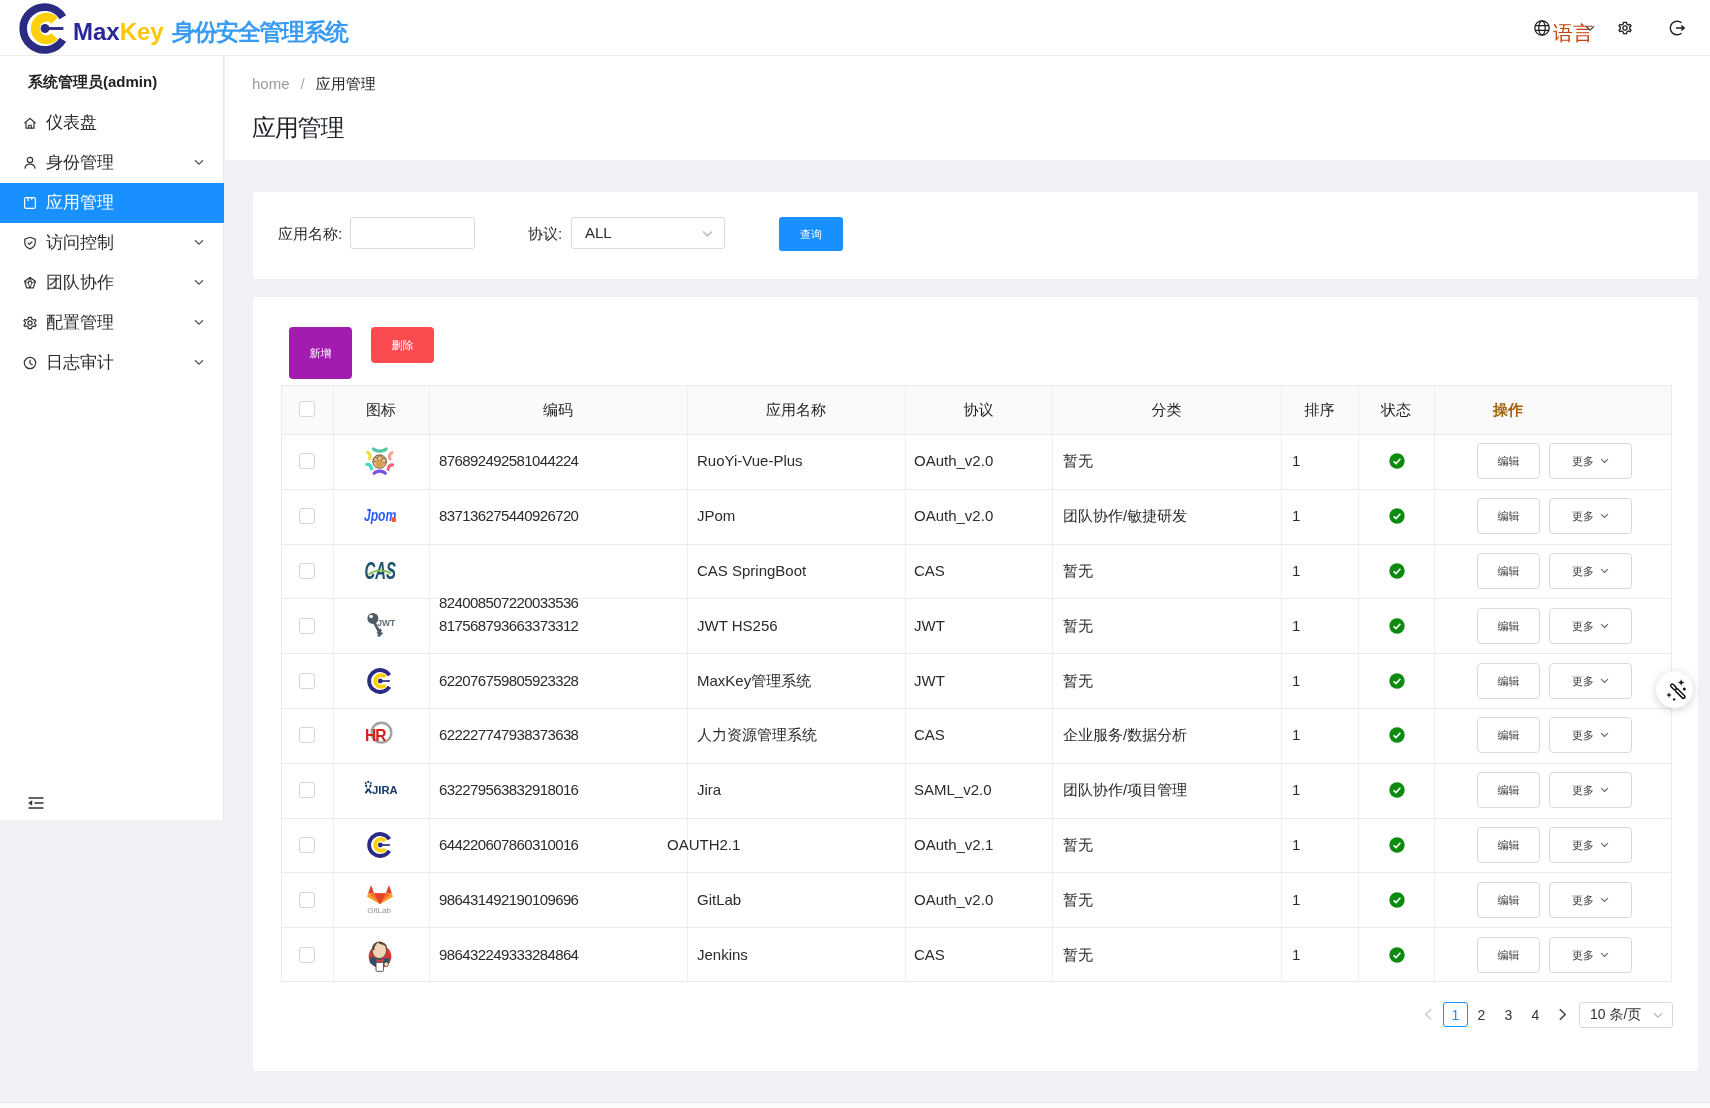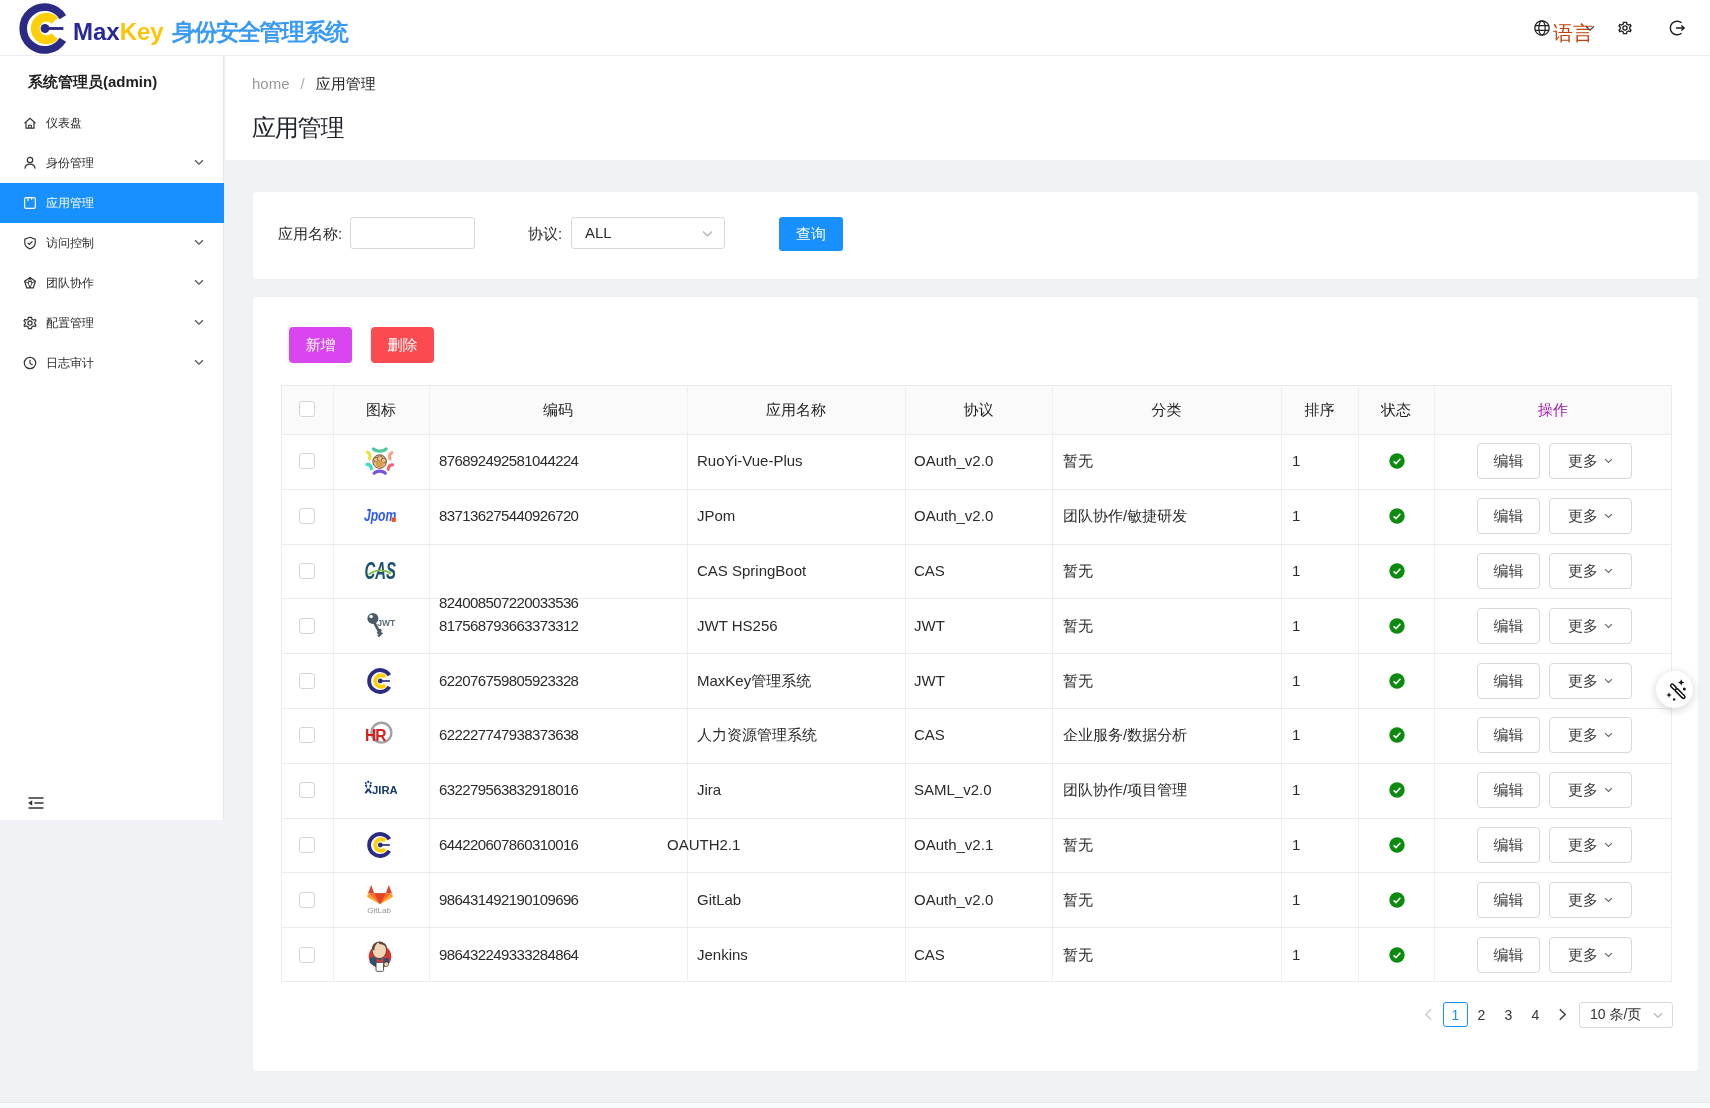--- a/index.html
+++ b/index.html
@@ -2,31 +2,31 @@
 <html><head><meta charset="utf-8"><style>
 *{margin:0;padding:0;box-sizing:border-box}
 svg{display:block}
 html,body{width:1710px;height:1108px;overflow:hidden}
 body{font-family:"Liberation Sans",sans-serif;background:#f0f2f5;position:relative;color:#2b2b2b}
 .abs{position:absolute}
 .hdr{left:0;top:0;width:1710px;height:56px;background:#fff;border-bottom:1px solid #ebedf0;z-index:5}
 .side{left:0;top:56px;width:224px;height:764px;background:#fff;border-right:1px solid #e8e8e8;z-index:4}
 .topstrip{left:225px;top:56px;width:1485px;height:104px;background:#fff;z-index:1}
 .card{background:#fff;border-radius:4px;z-index:2}
-.mitem{left:0;width:224px;height:40px;line-height:40px;font-size:12px;color:#2b2b2b}
+.mitem{left:0;width:224px;height:40px;line-height:40px;font-size:17px;color:#2b2b2b}
 .mitem .txt{position:absolute;left:46px;top:0}
 .mitem .mico{position:absolute;left:22px;top:12px}
 .mitem .chev{position:absolute;left:194px;top:16px;display:flex;line-height:normal}
 .sel{background:#1890ff;color:#fff}
 .bc{font-size:15px}
 .cell{position:absolute;font-size:15px;color:#2b2b2b;white-space:nowrap}
 .hline{position:absolute;background:#e9ebee;height:1px}
 .vline{position:absolute;background:#edeff2;width:1px}
 .cb{position:absolute;width:16px;height:16px;border:1px solid #d5d5d5;border-radius:3px;background:#fff}
-.btn{position:absolute;display:flex;align-items:center;justify-content:center;font-size:15px;border-radius:4px}
+.btn{position:absolute;display:flex;align-items:center;justify-content:center;font-size:11px;border-radius:4px}
 .btn-line{border:1px solid #d9d9d9;background:#fff;color:#3a3a3a}
 .pag{position:absolute;z-index:3;font-size:14px;color:#333;display:flex;align-items:center;justify-content:center}
 </style></head><body>
 <div class="abs hdr"></div>
 <svg class="abs" style="left:19px;top:3px;z-index:6" width="51" height="51" viewBox="0 0 100 100" fill="none" xmlns="http://www.w3.org/2000/svg">
     <path d="M 86 28 A 42 42 0 1 0 86 72" stroke="#2b2b84" stroke-width="15"></path>
     <path d="M 70 34.5 A 22.2 22.2 0 1 0 70 65.5" stroke="#ffd008" stroke-width="17.4"></path>
     <circle cx="51" cy="50" r="8.7" fill="#2b2b84"></circle>
     <rect x="51" y="47.2" width="36" height="5.6" fill="#2b2b84"></rect>
   </svg>
@@ -144,31 +144,31 @@
 <div class="abs" style="z-index:3;left:528px;top:225px;font-size:15px;color:#2b2b2b">协议:</div>
 <div class="abs" style="z-index:3;left:571px;top:217px;width:154px;height:32px;border:1px solid #d9d9d9;border-radius:3px;background:#fff"></div>
 <div class="abs" style="z-index:3;left:585px;top:224px;font-size:15px;color:#2b2b2b">ALL</div>
 <div class="abs" style="z-index:3;left:702px;top:230px">
     <svg width="11" height="8" viewBox="0 0 10 7" fill="none" xmlns="http://www.w3.org/2000/svg">
       <path d="M1,1.2 L5,5.2 L9,1.2" stroke="#bbb" stroke-width="1.3"></path>
     </svg>
   </div>
 <div class="abs btn" style="z-index:3;left:779px;top:217px;width:64px;height:34px;background:#1890ff;color:#fff;border-radius:3px">查询</div>
 <div class="abs card" style="left:253px;top:297px;width:1445px;height:774px"></div>
-<div class="abs btn" style="z-index:3;left:289px;top:327px;width:63px;height:36px;background:#d946ef;color:#fff">新增</div>
+<div class="abs btn" style="z-index:3;left:289px;top:327px;width:63px;height:52px;background:#a21caf;color:#fff">新增</div>
 <div class="abs btn" style="z-index:3;left:371px;top:327px;width:63px;height:36px;background:#fb4b50;color:#fff">删除</div>
 <div class="abs" style="z-index:3;left:281px;top:385px;width:1391px;height:49px;background:#fafafa;border:1px solid #e9ebee;border-bottom:none"></div>
 <div class="cell" style="z-index:3;left:321.0px;top:385px;width:120px;height:49px;line-height:49px;text-align:center;font-weight:500;color:#1f1f1f">图标</div>
 <div class="cell" style="z-index:3;left:498.0px;top:385px;width:120px;height:49px;line-height:49px;text-align:center;font-weight:500;color:#1f1f1f">编码</div>
 <div class="cell" style="z-index:3;left:736.0px;top:385px;width:120px;height:49px;line-height:49px;text-align:center;font-weight:500;color:#1f1f1f">应用名称</div>
 <div class="cell" style="z-index:3;left:918.5px;top:385px;width:120px;height:49px;line-height:49px;text-align:center;font-weight:500;color:#1f1f1f">协议</div>
 <div class="cell" style="z-index:3;left:1106.5px;top:385px;width:120px;height:49px;line-height:49px;text-align:center;font-weight:500;color:#1f1f1f">分类</div>
 <div class="cell" style="z-index:3;left:1259.5px;top:385px;width:120px;height:49px;line-height:49px;text-align:center;font-weight:500;color:#1f1f1f">排序</div>
 <div class="cell" style="z-index:3;left:1336.0px;top:385px;width:120px;height:49px;line-height:49px;text-align:center;font-weight:500;color:#1f1f1f">状态</div>
-<div class="cell" style="z-index:3;left:1493.0px;top:385px;width:120px;height:49px;line-height:49px;text-align:center;font-weight:400;color:#a21caf">操作</div>
+<div class="cell" style="z-index:3;left:1493.0px;top:385px;width:120px;height:49px;line-height:49px;font-weight:700;color:#a16207">操作</div>
 <div class="cb" style="z-index:3;left:299px;top:401px"></div>
 <div class="vline" style="z-index:3;left:333px;top:385px;height:597px"></div>
 <div class="vline" style="z-index:3;left:429px;top:385px;height:597px"></div>
 <div class="vline" style="z-index:3;left:687px;top:385px;height:597px"></div>
 <div class="vline" style="z-index:3;left:905px;top:385px;height:597px"></div>
 <div class="vline" style="z-index:3;left:1052px;top:385px;height:597px"></div>
 <div class="vline" style="z-index:3;left:1281px;top:385px;height:597px"></div>
 <div class="vline" style="z-index:3;left:1358px;top:385px;height:597px"></div>
 <div class="vline" style="z-index:3;left:1434px;top:385px;height:597px"></div>
 <div class="abs" style="z-index:3;left:281px;top:434px;width:1391px;height:548px;border:1px solid #e9ebee;border-top:none"></div>

